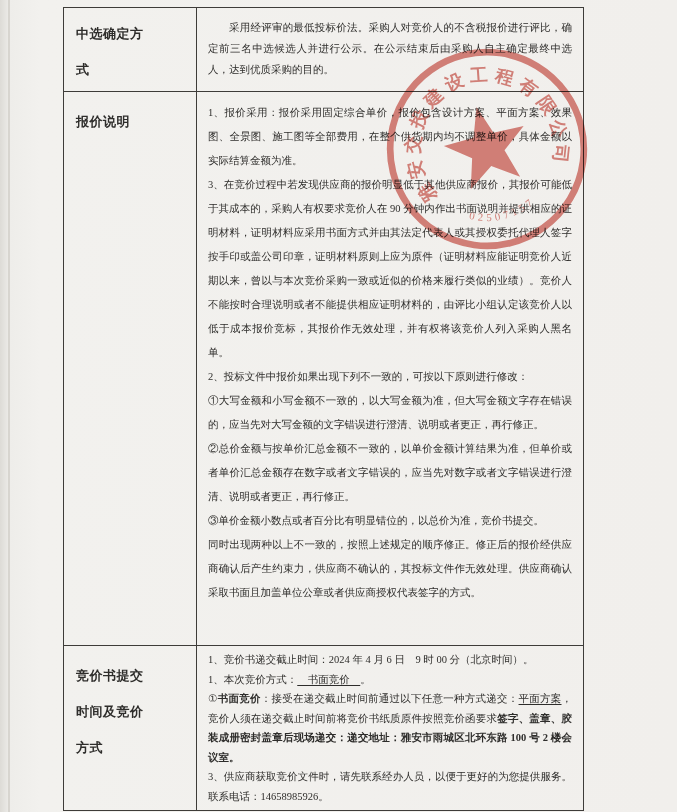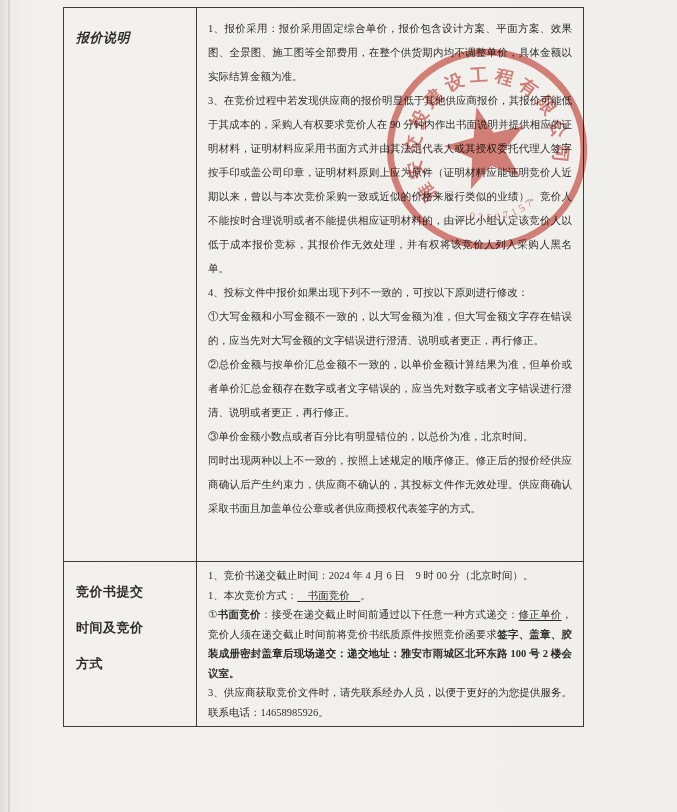--- a/index.html
+++ b/index.html
@@ -49,21 +49,21 @@
   }
   td.content-cell p { margin: 0; }
   p.indent { text-indent: 2em; }
 
   tr.r1 { height: 71px; }
   tr.r1 td.content-cell { line-height: 21px; padding-top: 9px; }
   tr.r1 td.label-cell { padding-top: 8px; }
 
   tr.r2 { height: 554px; }
   tr.r2 td.content-cell { line-height: 24px; padding-top: 9px; }
-  tr.r2 td.label-cell { padding-top: 12px; font-style: italic; }
+  tr.r2 td.label-cell { padding-top: 12px; }
 
   tr.r3 { height: 119px; }
   tr.r3 td.content-cell { line-height: 19.5px; padding-top: 4px; }
   tr.r3 td.label-cell { padding-top: 12px; }
 
   span.b { font-weight: bold; }
   span.u { text-decoration: underline; text-underline-offset: 2px; }
 
   .seal {
     position: absolute;
@@ -80,40 +80,47 @@
 
 <div class="page">
   <div class="scan-edge"></div>
 
   <table class="doc">
     <colgroup>
         <col class="c-label">
         <col class="c-body">
       </colgroup>
     <tbody>
+      <tr class="r1">
+        <td class="label-cell">中选确定方
+式</td>
+        <td class="content-cell">
+            <p class="indent"><span>采用经评审的最低投标价法。采购人对竞价人的不含税报价进行评比，确定前三名中选候选人并进行公示。在公示结束后由采购人自主确定最终中选人，达到优质采购的目的。</span></p>
+          </td>
+      </tr>
       <tr class="r2">
         <td class="label-cell">报价说明</td>
         <td class="content-cell">
             <p><span>1、报价采用：报价采用固定综合单价，报价包含设计方案、平面方案、效果图、全景图、施工图等全部费用，在整个供货期内均不调整单价，具体金额以实际结算金额为准。</span></p>
             <p><span>3、在竞价过程中若发现供应商的报价明显低于其他供应商报价，其报价可能低于其成本的，采购人有权要求竞价人在 90 分钟内作出书面说明并提供相应的证明材料，证明材料应采用书面方式并由其法定代表人或其授权委托代理人签字按手印或盖公司印章，证明材料原则上应为原件（证明材料应能证明竞价人近期以来，曾以与本次竞价采购一致或近似的价格来履行类似的业绩）。竞价人不能按时合理说明或者不能提供相应证明材料的，由评比小组认定该竞价人以低于成本报价竞标，其报价作无效处理，并有权将该竞价人列入采购人黑名单。</span></p>
-            <p><span>4、投标文件中报价如果出现下列不一致的，可按以下原则进行修改：</span></p>
+            <p><span>2、投标文件中报价如果出现下列不一致的，可按以下原则进行修改：</span></p>
             <p><span>①大写金额和小写金额不一致的，以大写金额为准，但大写金额文字存在错误的，应当先对大写金额的文字错误进行澄清、说明或者更正，再行修正。</span></p>
             <p><span>②总价金额与按单价汇总金额不一致的，以单价金额计算结果为准，但单价或者单价汇总金额存在数字或者文字错误的，应当先对数字或者文字错误进行澄清、说明或者更正，再行修正。</span></p>
-            <p><span>③单价金额小数点或者百分比有明显错位的，以总价为准，北京时间。</span></p>
+            <p><span>③单价金额小数点或者百分比有明显错位的，以总价为准，竞价书提交。</span></p>
             <p><span>同时出现两种以上不一致的，按照上述规定的顺序修正。修正后的报价经供应商确认后产生约束力，供应商不确认的，其投标文件作无效处理。供应商确认采取书面且加盖单位公章或者供应商授权代表签字的方式。</span></p>
           </td>
       </tr>
       <tr class="r3">
         <td class="label-cell">竞价书提交
 时间及竞价
 方式</td>
         <td class="content-cell">
             <p><span>1、竞价书递交截止时间：2024 年 4 月 6 日　9 时  00 分（北京时间）。</span></p>
             <p><span>1、本次竞价方式：</span><span class="u">　书面竞价　</span><span>。</span></p>
-            <p><span>①</span><span class="b">书面竞价</span><span>：接受在递交截止时间前通过以下任意一种方式递交：</span><span class="u">修正单价</span><span>，竞价人须在递交截止时间前将竞价书纸质原件按照竞价函要求</span><span class="b">签字、盖章、胶装成册密封盖章后现场递交：递交地址：雅安市雨城区北环东路 100 号 2 楼会议室。</span></p>
+            <p><span>①</span><span class="b">书面竞价</span><span>：接受在递交截止时间前通过以下任意一种方式递交：</span><span class="u">平面方案</span><span>，竞价人须在递交截止时间前将竞价书纸质原件按照竞价函要求</span><span class="b">签字、盖章、胶装成册密封盖章后现场递交：递交地址：雅安市雨城区北环东路 100 号 2 楼会议室。</span></p>
             <p><span>3、供应商获取竞价文件时，请先联系经办人员，以便于更好的为您提供服务。联系电话：14658985926。</span></p>
           </td>
       </tr>
 
     </tbody>
   </table>
 
   <svg class="seal" viewBox="0 0 200 200" aria-hidden="true">
     <defs>
       <path id="sealArcTop" d="M 38,122.6 A 66,66 0 1 1 162,122.6" fill="none"></path>

